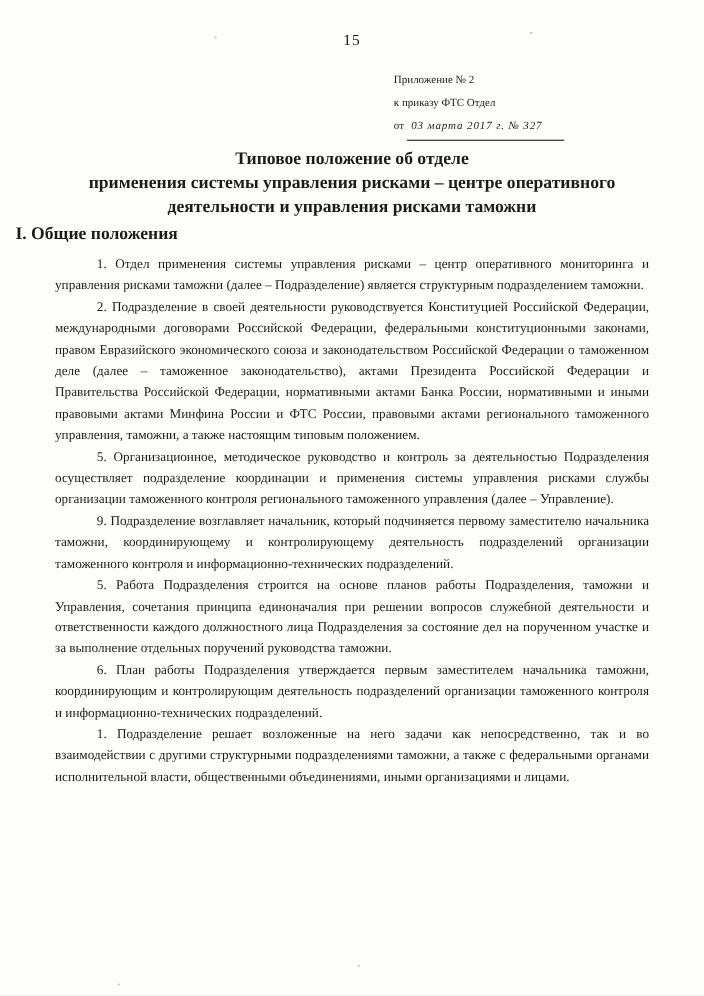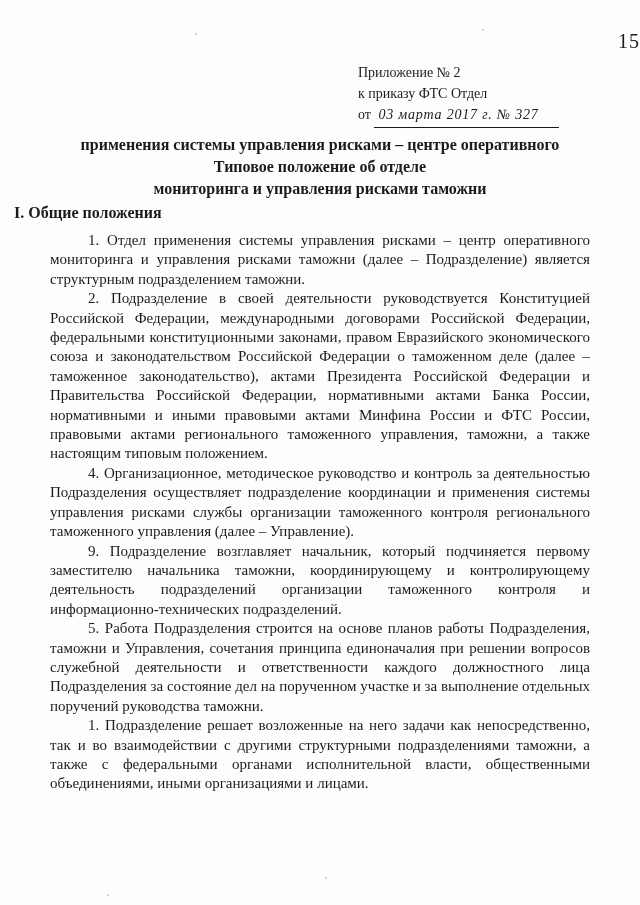--- a/index.html
+++ b/index.html
@@ -16,29 +16,29 @@
     color: #1b1b1b;
     font-family: "Liberation Serif", "DejaVu Serif", serif;
     overflow: hidden;
     box-sizing: border-box;
   }
   .page-number {
     position: absolute;
     top: 30px;
     left: 0;
     width: 100%;
-    text-align: right;
-    font-size: 20px;
+    text-align: center;
+    font-size: 14px;
     letter-spacing: 1px;
   }
   .appendix-block {
     position: absolute;
     top: 63px;
     left: 358px;
-    font-size: 14px;
+    font-size: 10px;
     line-height: 20.5px;
     white-space: nowrap;
   }
   .appendix-date-line {
     margin-top: 1px;
   }
   .date-fill {
     display: inline-block;
     border-bottom: 1.6px solid #1b1b1b;
     padding: 0 20px 1px 4px;
@@ -62,21 +62,21 @@
     width: 100%;
     text-align: left;
     font-weight: bold;
     font-size: 16px;
   }
   .body-text {
     position: absolute;
     top: 231px;
     left: 50px;
     width: 540px;
-    font-size: 15px;
+    font-size: 12px;
     line-height: 19.4px;
     text-align: justify;
   }
   .body-text p {
     margin: 0;
     text-indent: 38px;
   }
   .speck {
     position: absolute;
     background: #9a9a9a;
@@ -105,29 +105,30 @@
   <div class="appendix-block">
     <div>Приложение № 2</div>
     <div>к приказу ФТС Отдел</div>
     <div class="appendix-date-line">
       <span>от</span>
       <span class="date-fill">03 марта 2017 г. № 327</span>
     </div>
   </div>
 
   <div class="doc-title">
+    <div>Типовое положение об отделе</div>
     <div>применения системы управления рисками – центре оперативного</div>
-    <div>Типовое положение об отделе</div>
-    <div>мониторинга и управления рисками таможни</div>
+    <div>деятельности и управления рисками таможни</div>
   </div>
 
   <div class="section-heading">I. Общие положения</div>
 
   <div class="body-text">
     <p>1. Отдел применения системы управления рисками – центр оперативного мониторинга и управления рисками таможни (далее – Подразделение) является структурным подразделением таможни.</p>
     <p>2. Подразделение в своей деятельности руководствуется Конституцией Российской Федерации, международными договорами Российской Федерации, федеральными конституционными законами, правом Евразийского экономического союза и законодательством Российской Федерации о таможенном деле (далее – таможенное законодательство), актами Президента Российской Федерации и Правительства Российской Федерации, нормативными актами Банка России, нормативными и иными правовыми актами Минфина России и ФТС России, правовыми актами регионального таможенного управления, таможни, а также настоящим типовым положением.</p>
-    <p>4. Организационное, методическое руководство и контроль за деятельностью Подразделения осуществляет подразделение координации и применения системы управления рисками службы организации таможенного контроля регионального таможенного управления (далее – Управление).</p>
+    <p>5. Организационное, методическое руководство и контроль за деятельностью Подразделения осуществляет подразделение координации и применения системы управления рисками службы организации таможенного контроля регионального таможенного управления (далее – Управление).</p>
     <p>9. Подразделение возглавляет начальник, который подчиняется первому заместителю начальника таможни, координирующему и контролирующему деятельность подразделений организации таможенного контроля и информационно-технических подразделений.</p>
     <p>5. Работа Подразделения строится на основе планов работы Подразделения, таможни и Управления, сочетания принципа единоначалия при решении вопросов служебной деятельности и ответственности каждого должностного лица Подразделения за состояние дел на порученном участке и за выполнение отдельных поручений руководства таможни.</p>
+    <p>6. План работы Подразделения утверждается первым заместителем начальника таможни, координирующим и контролирующим деятельность подразделений организации таможенного контроля и информационно-технических подразделений.</p>
     <p>1. Подразделение решает возложенные на него задачи как непосредственно, так и во взаимодействии с другими структурными подразделениями таможни, а также с федеральными органами исполнительной власти, общественными объединениями, иными организациями и лицами.</p>
   </div>
 
 </div>
 
 </body></html>

